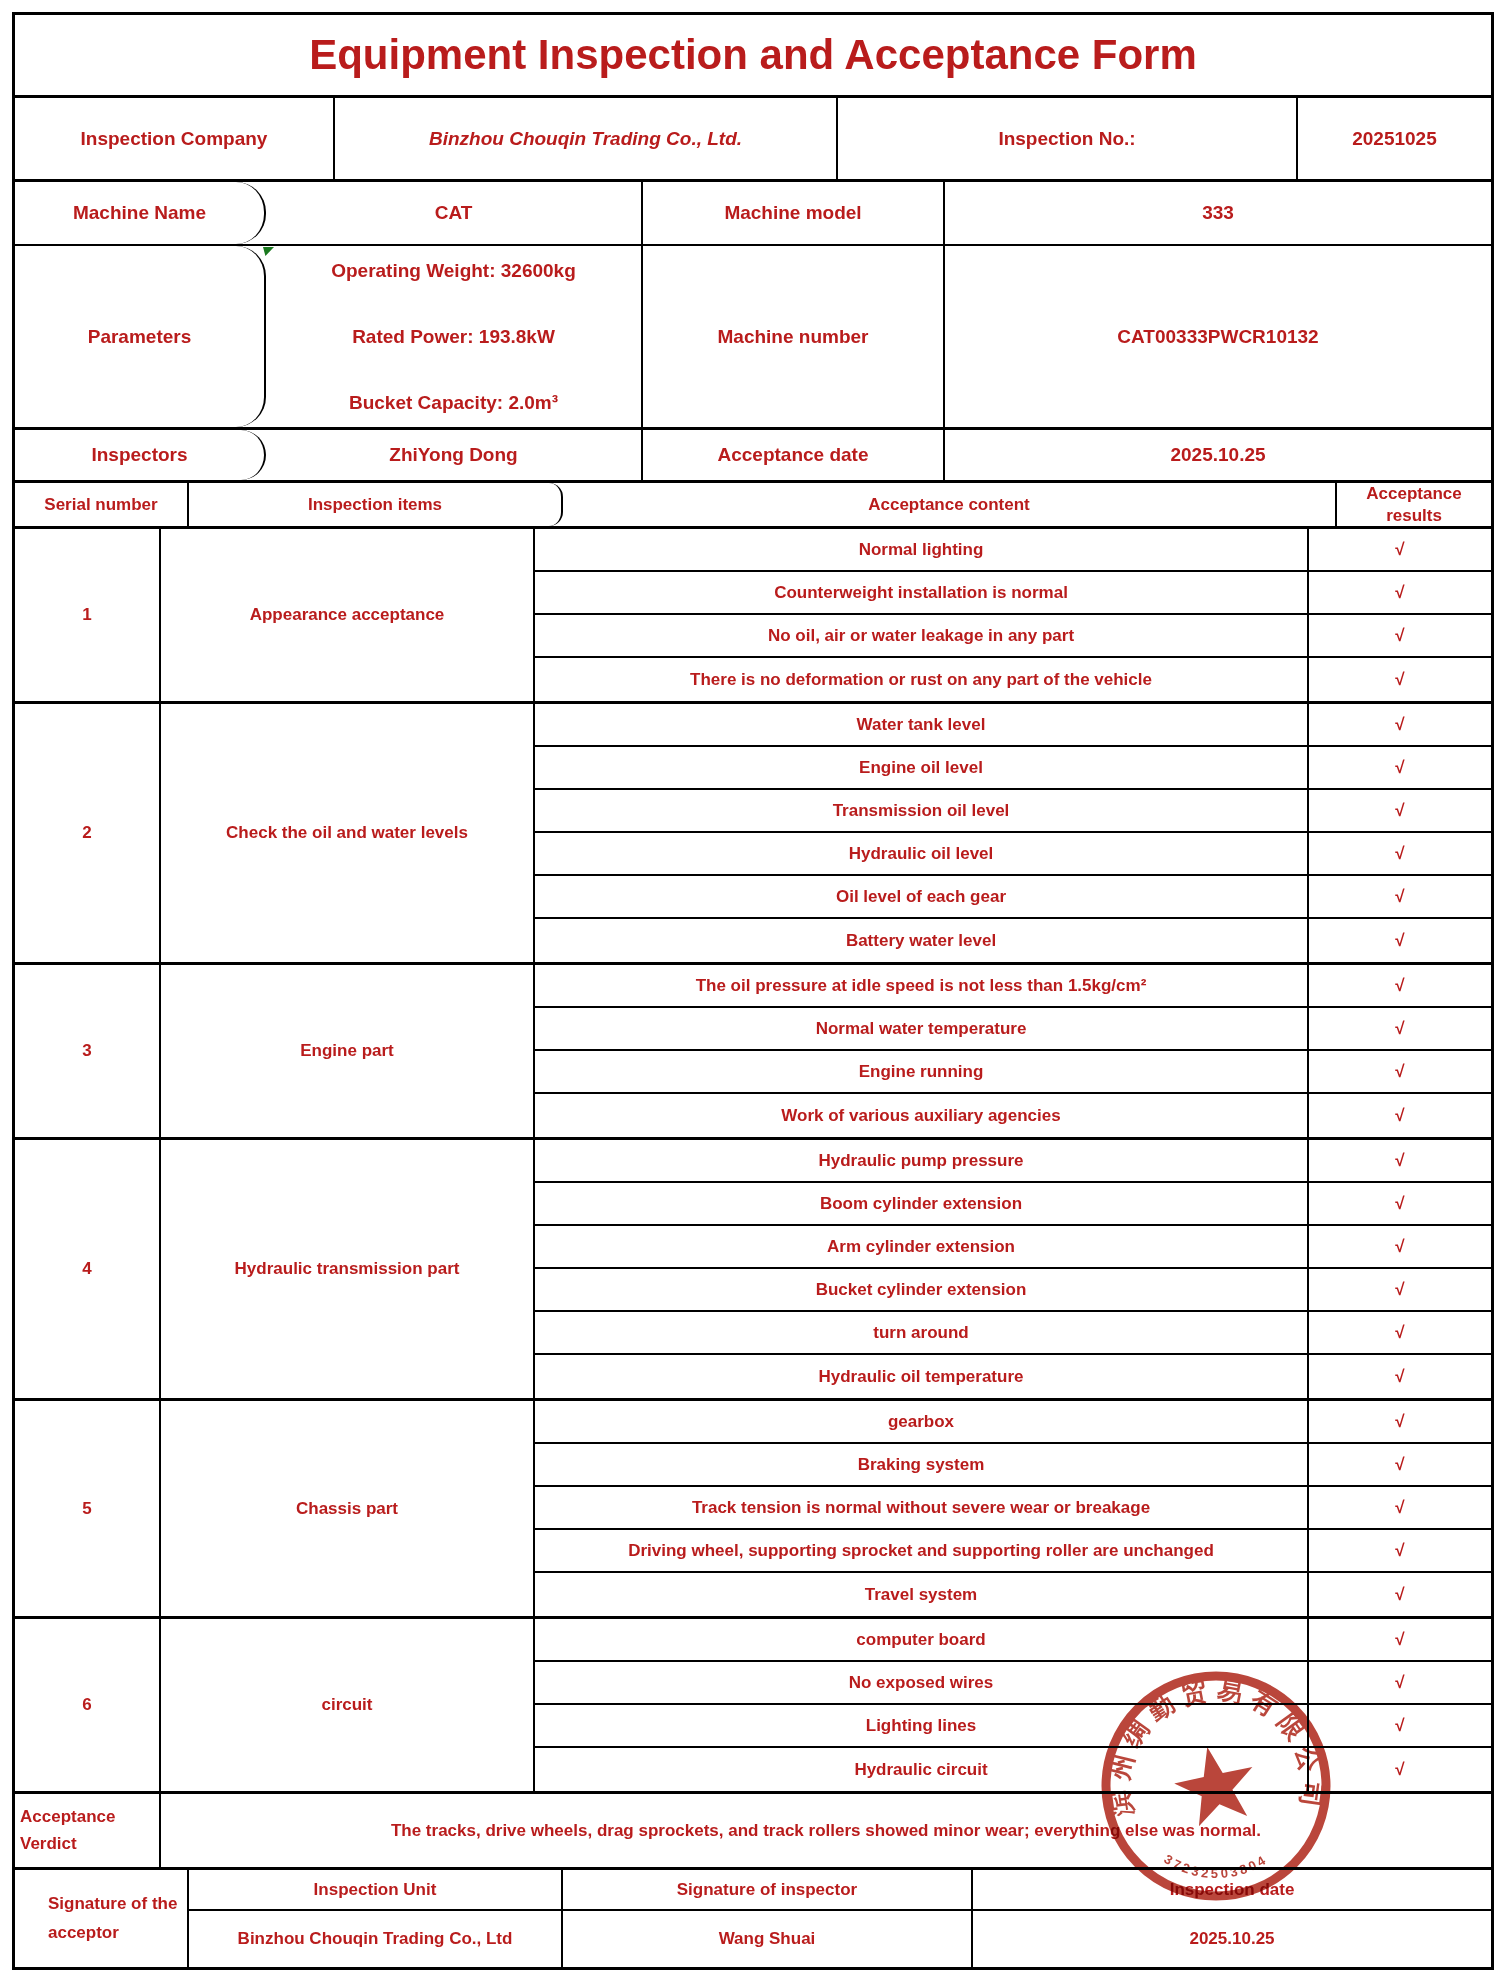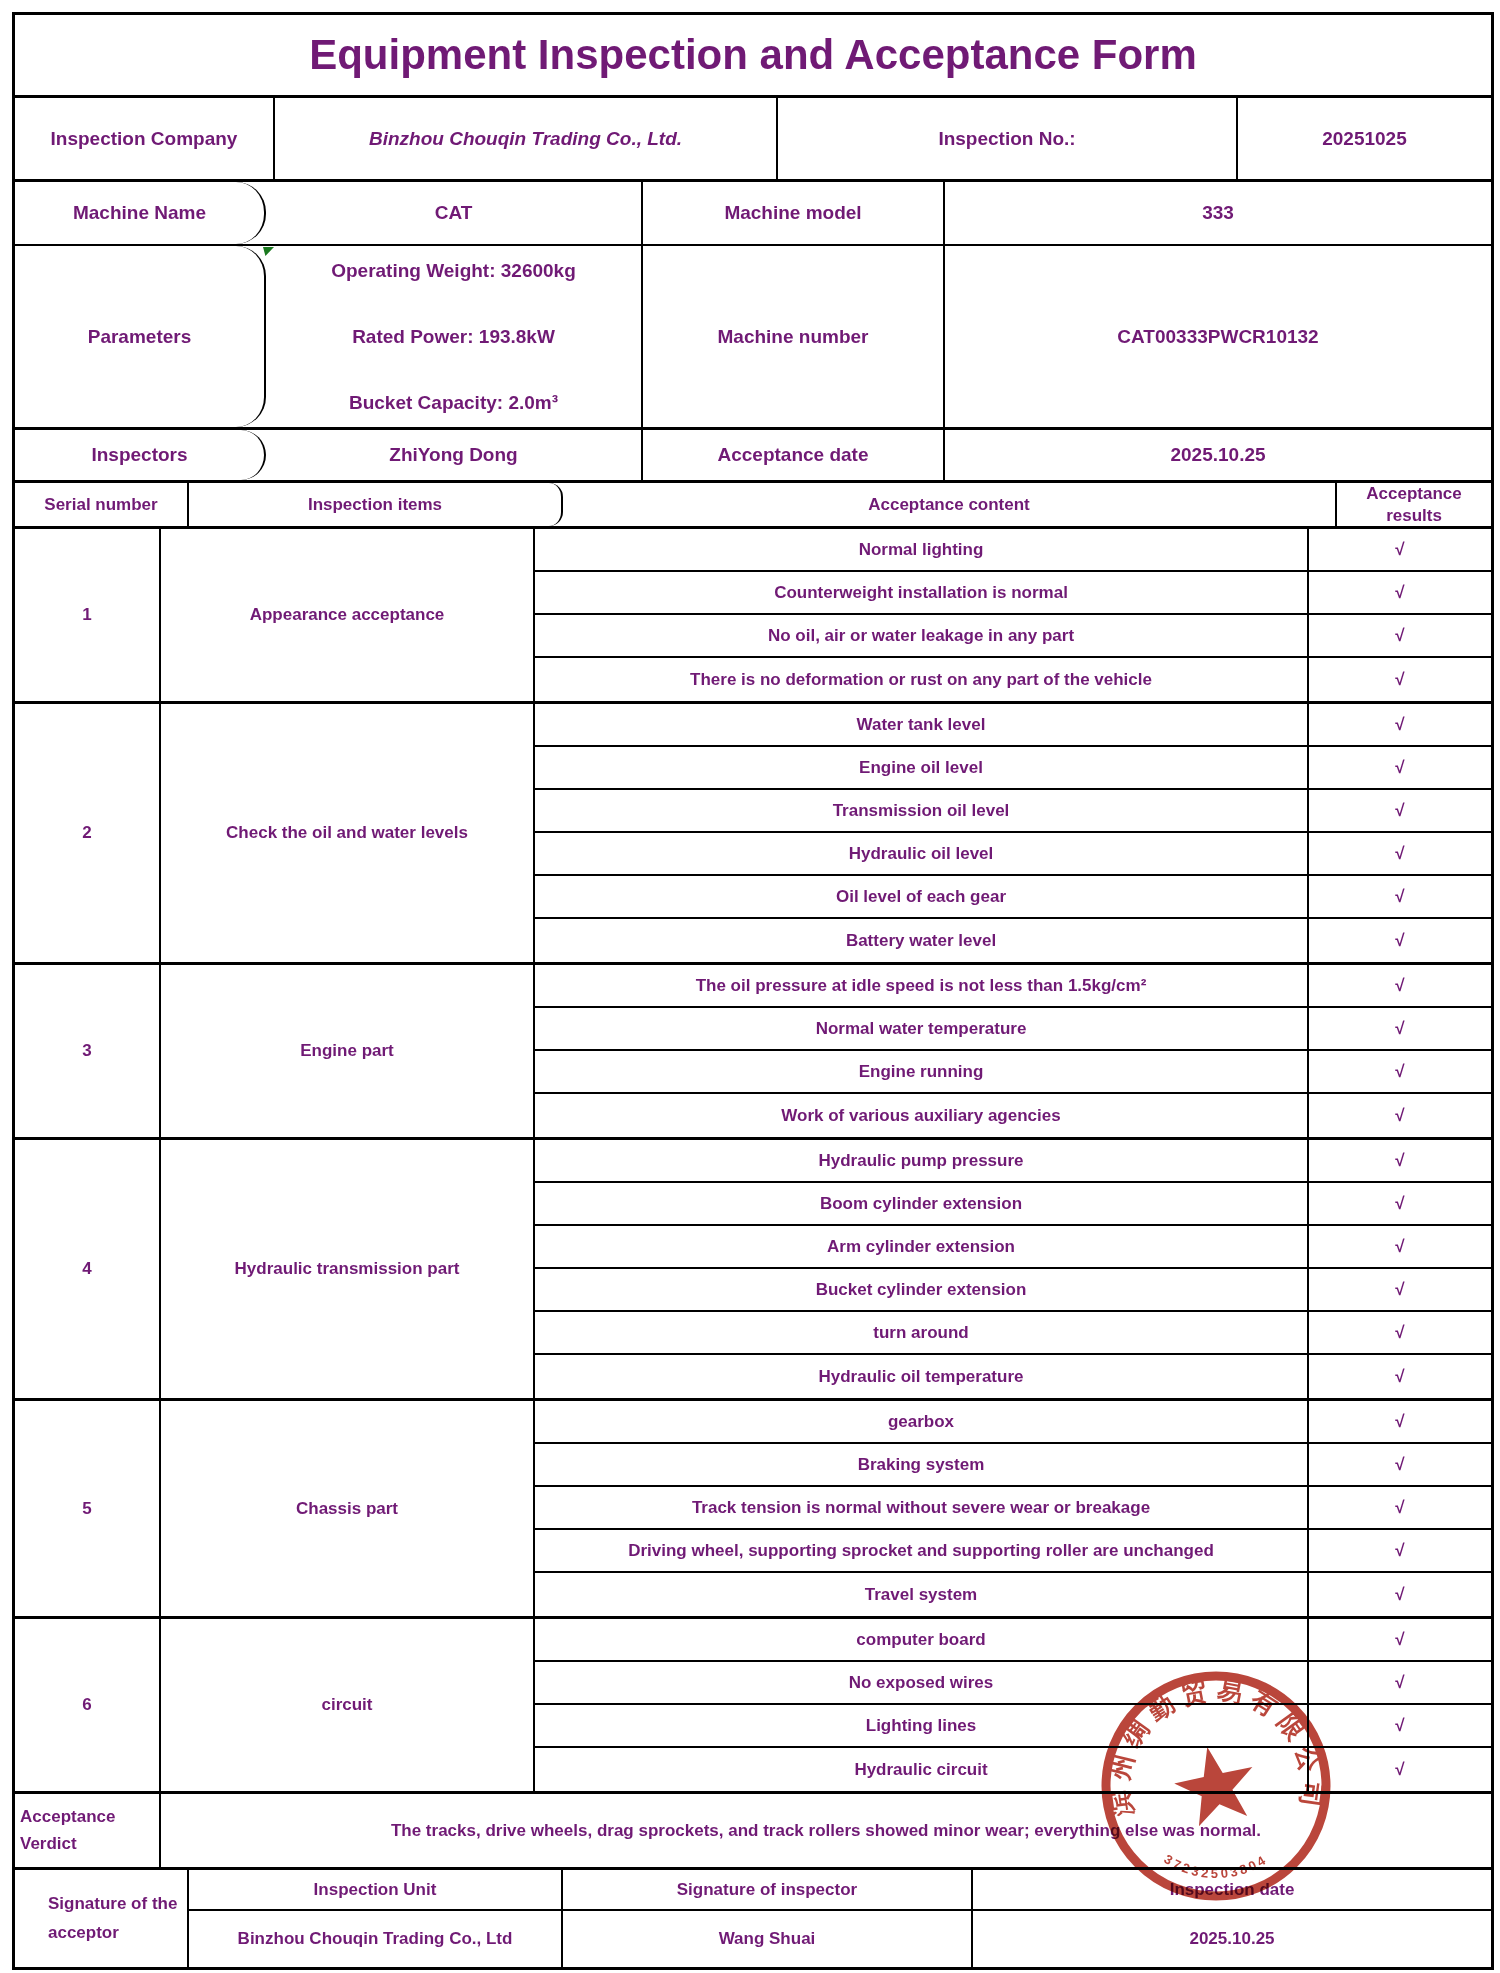--- a/index.html
+++ b/index.html
@@ -4,21 +4,21 @@
 <style>
   * { box-sizing: border-box; margin: 0; padding: 0; }
   html,body { background:#ffffff; }
   .sheet {
     position: relative;
     width: 1500px;
     height: 1973px;
     background: #ffffff;
     font-family: "Liberation Sans", "DejaVu Sans", sans-serif;
     font-weight: bold;
-    color: #701a75;
+    color: #b91c1c;
     overflow: hidden;
   }
   .form {
     position: absolute;
     left: 12px;
     top: 12px;
     width: 1482px;
     border: 3px solid #000;
     background: #fff;
   }
@@ -33,21 +33,21 @@
     padding: 2px 6px;
     line-height: 1.25;
   }
   .cell:last-child { border-right: none; }
 
   .title-row { height: 83px; align-items: center; justify-content: center; }
   .title-row .title { font-size: 42px; letter-spacing: 0px; }
 
   .r-top { font-size: 19px; }
   .r2 { height: 84px; }
-  .r2 .c1 { width: 260px; } .r2 .c2 { width: 503px; font-style: italic; } .r2 .c3 { width: 460px; } .r2 .c4 { flex: 1; }
+  .r2 .c1 { width: 320px; } .r2 .c2 { width: 503px; font-style: italic; } .r2 .c3 { width: 460px; } .r2 .c4 { flex: 1; }
   .r3 { height: 64px; }
   .colsB .c1 { width: 251px; border-radius: 30px; } .colsB .c2 { width: 377px; } .colsB .c3 { width: 302px; } .colsB .c4 { flex: 1; }
   .r-params { height: 184px; }
   .params-lines { flex-direction: column; gap: 32px; }
   .params-lines div { line-height: 34px; }
   .r-insp { height: 53px; }
 
   .thead { height: 46px; font-size: 17px; }
   .thead .c1 { width: 174px; padding: 2px 1px; }
   .thead .c2 { width: 374px; border-radius: 14px; }

